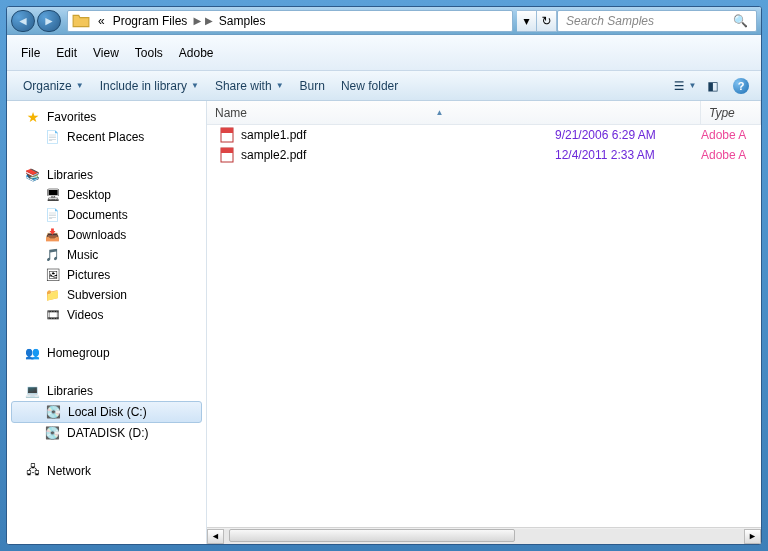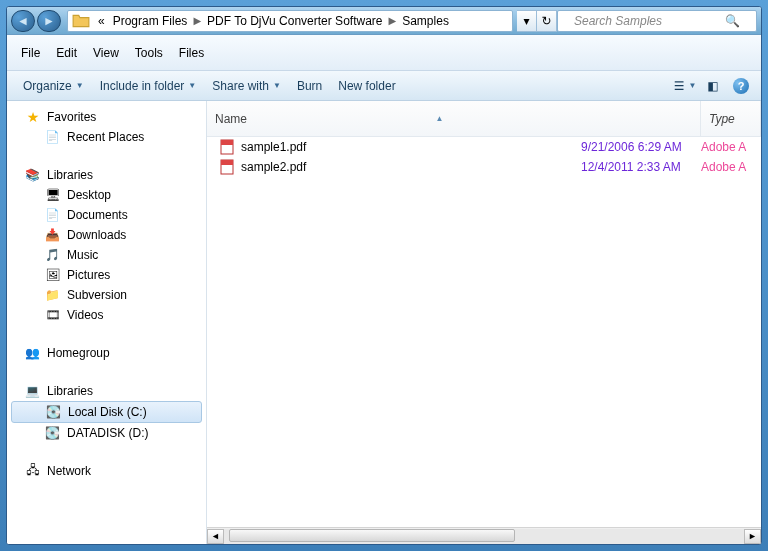--- a/index.html
+++ b/index.html
@@ -8,21 +8,21 @@
 
   
   .titlebar { height: 28px; background: linear-gradient(to bottom, #aed4ef 0%, #8cbde0 50%, #6fa9d1 100%); display: flex; align-items: center; padding: 0 4px; border-bottom: 1px solid #6a9cc4; }
   .navbtn { width: 24px; height: 22px; border-radius: 11px; background: radial-gradient(circle at 30% 30%, #5aa0d8, #2a5f8e); border: 1px solid #1f4a70; margin-right: 2px; color: #cfe6f5; text-align: center; line-height: 20px; cursor: pointer; }
   .addrbox { flex: 1; height: 22px; background: #fff; border: 1px solid #8bb3d3; border-radius: 2px; margin: 0 4px; display: flex; align-items: center; overflow: hidden; }
   .addrbox .foldericon { width: 18px; height: 18px; margin: 0 4px; }
   .crumb { padding: 0 4px; height: 100%; display: flex; align-items: center; cursor: pointer; white-space: nowrap; }
   .sep { color: #666; padding: 0 2px; font-size: 10px; }
   .addrbtns { display: flex; }
   .addrbtns .abtn { width: 20px; height: 22px; background: linear-gradient(to bottom,#fefefe,#dbe8f3); border:1px solid #9cbdd9; border-left:none; display:flex; align-items:center; justify-content:center; cursor:pointer; }
-  .searchbox { width: 200px; height: 22px; background: #fff; border: 1px solid #8bb3d3; border-radius: 2px; display: flex; align-items: center; padding: 0 16px; color: #888; font-style: italic; }
+  .searchbox { width: 200px; height: 22px; background: #fff; border: 1px solid #8bb3d3; border-radius: 2px; display: flex; align-items: center; padding: 0 8px; color: #888; font-style: italic; }
   .searchbox .mag { margin-left: auto; color: #5a8ab3; font-style: normal; }
 
   
   .menubar { height: 36px; background: linear-gradient(to bottom, #f7fbff, #e3eef8); border-bottom: 1px solid #c8d8e8; display: flex; align-items: center; padding: 0 6px; }
   .menubar span { padding: 2px 8px; cursor: pointer; }
 
   
   .cmdbar { height: 30px; background: linear-gradient(to bottom, #f2f8fd, #d6e7f4); border-bottom: 1px solid #bcd1e3; display: flex; align-items: center; padding: 0 8px; color: #1a3e5c; }
   .cmdbar .cmd { padding: 4px 8px; cursor: pointer; display:flex; align-items:center; }
   .cmdbar .dd { font-size: 8px; margin-left:4px; color:#3a6a94; }
@@ -33,28 +33,28 @@
   
   .body { flex:1; display:flex; overflow:hidden; }
   .navpane { width: 200px; border-right: 1px solid #d9e3ec; background:#fff; overflow-y:auto; padding: 6px 0; }
   .navgroup { margin-bottom: 18px; }
   .navhead { display:flex; align-items:center; padding: 2px 8px 2px 18px; cursor:pointer; }
   .navitem { display:flex; align-items:center; padding: 2px 8px 2px 38px; cursor:pointer; }
   .navitem.selected { background: linear-gradient(to bottom, #e8f2fc, #d0e4f7); border:1px solid #a8c8e4; border-radius:3px; margin:0 4px; padding-left:34px; }
   .nicon { width:16px; height:16px; margin-right:6px; display:inline-flex; align-items:center; justify-content:center; }
 
   .contentwrap { flex:1; display:flex; flex-direction:column; }
-  .colheaders { height: 36px; border-bottom: 1px solid #e3e9ef; display:flex; align-items:center; color:#444; background: linear-gradient(to bottom,#fdfdfd,#f3f6f9); }
+  .colheaders { height: 24px; border-bottom: 1px solid #e3e9ef; display:flex; align-items:center; color:#444; background: linear-gradient(to bottom,#fdfdfd,#f3f6f9); }
   .colheaders .col { padding: 0 8px; border-right:1px solid #e3e9ef; height:100%; display:flex; align-items:center; cursor:pointer; }
   .col-name { flex:1; padding-left:16px; }
   .col-date { width: 120px; }
   .col-type { width: 60px; font-style: italic; }
   .sortarrow { margin:0 auto; font-size:8px; color:#5a8ab3; position:relative; left:-30px;}
   .filelist { flex:1; overflow:auto; position:relative; }
-  .filerow { display:flex; align-items:center; height:20px; padding-left:12px; cursor:pointer; }
+  .filerow { display:flex; align-items:center; height:20px; padding-left:12px; cursor:pointer;gap:26px; }
   .filerow .fname { flex:1; display:flex; align-items:center; }
   .filerow .fdate { width:120px; color:#6d28d9; }
   .filerow .ftype { width:60px; color:#ec4899; white-space:nowrap; overflow:hidden; }
   .pdf-icon { width:16px; height:16px; margin-right:6px; }
   .hscroll { height:17px; background:#efefef; border-top:1px solid #d4d4d4; display:flex; align-items:center; }
   .hscroll .arrow { width:17px; height:15px; background:linear-gradient(to bottom,#fff,#ddd); border:1px solid #bbb; text-align:center; font-size:9px; line-height:13px; cursor:pointer;}
   .hscroll .track { flex:1; height:15px; background:#e8e8e8; position:relative; }
   .hscroll .thumb { position:absolute; left:5px; width:55%; height:13px; top:0; background:linear-gradient(to bottom,#f8f8f8,#d8d8d8); border:1px solid #b5b5b5; border-radius:2px; }
 
   
@@ -73,49 +73,48 @@
   <div class="titlebar">
     <div class="navbtn">◄</div>
     <div class="navbtn">►</div>
     <div class="addrbox">
       <svg class="foldericon" viewBox="0 0 16 16">
           <path class="foldersvg" d="M1 3h5l1 2h8v8H1z" fill="#f3c65a" stroke="#caa133"></path>
         </svg>
       <span class="crumb">«</span>
       <span class="crumb">Program Files</span>
         <span class="sep">▶</span>
-      <span class="crumb">PDF To DjVu Converter Software</span>
         <span class="sep">▶</span>
       <span class="crumb">Samples</span>
     </div>
     <div class="addrbtns">
       <div class="abtn">▾</div>
       <div class="abtn">↻</div>
     </div>
     <div class="searchbox">
       <span>Search Samples</span>
       <span class="mag">🔍</span>
     </div>
   </div>
 
   <div class="menubar">
     <span>File</span>
     <span>Edit</span>
     <span>View</span>
     <span>Tools</span>
-    <span>Files</span>
+    <span>Adobe</span>
   </div>
 
   <div class="cmdbar">
     <div class="cmd">
         <span>Organize</span>
         <span class="dd">▼</span>
       </div>
     <div class="cmd">
-        <span>Include in folder</span>
+        <span>Include in library</span>
         <span class="dd">▼</span>
       </div>
     <div class="cmd">
         <span>Share with</span>
         <span class="dd">▼</span>
       </div>
     <div class="cmd">
         <span>Burn</span>
       </div>
     <div class="cmd">

